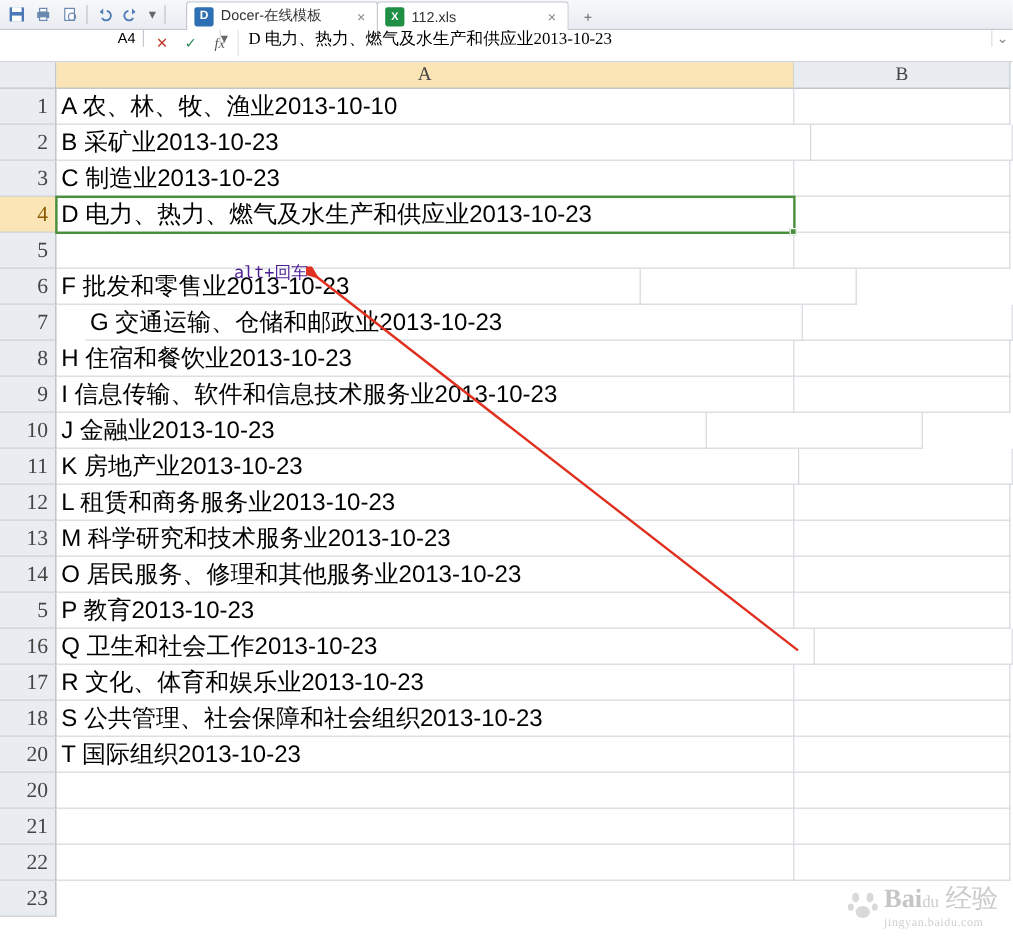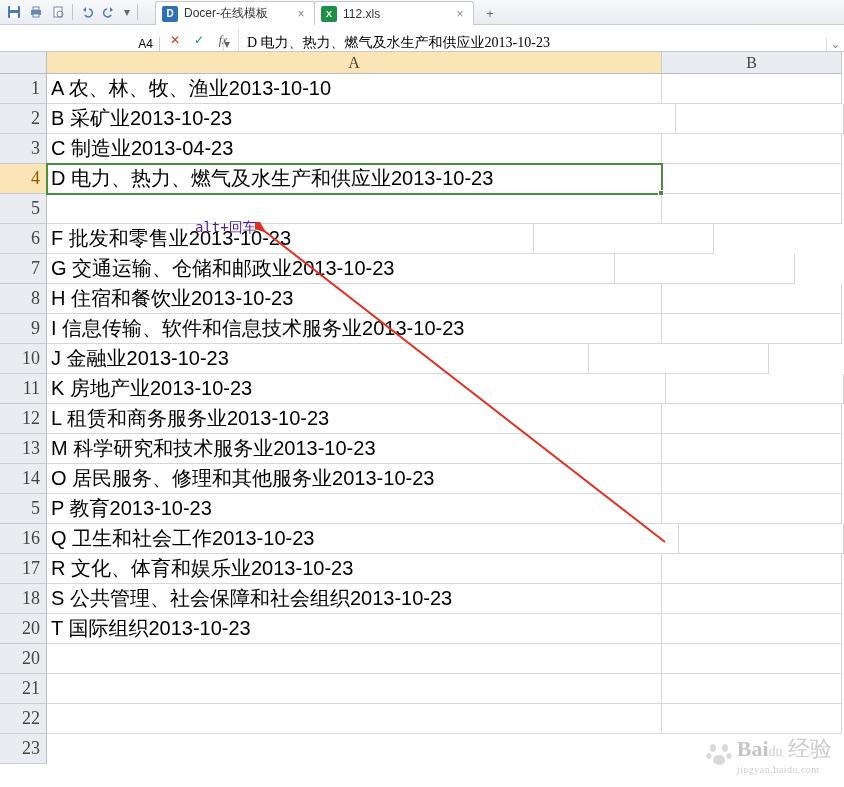--- a/index.html
+++ b/index.html
@@ -11,21 +11,21 @@
 .qat-sep { width: 1px; height: 16px; background: #c0c4cc; margin: 0 2px; }
 
 
 .tabs { height: 26px; background: #f3f4f7; border-bottom: 1px solid #c5c9d0; display: flex; align-items: flex-end; padding-left: 150px; gap: 0; }
 .tab { height: 24px; min-width: 160px; max-width: 180px; background: #fff; border: 1px solid #c5c9d0; border-bottom: none; border-radius: 3px 3px 0 0; display: flex; align-items: center; padding: 0 6px; gap: 6px; font-size: 12px; color: #333; margin-right: -1px; position: relative; }
 .tab-icon { width: 16px; height: 16px; display: flex; align-items: center; justify-content: center; font-size: 10px; }
 .tab-close { margin-left: auto; width: 14px; height: 14px; display: flex; align-items: center; justify-content: center; color: #888; border-radius: 2px; }
 .tab-add { width: 26px; height: 22px; display: flex; align-items: center; justify-content: center; color: #666; margin-left: 4px; }
 
 
-.formula-bar { height: 27px; background: #fff; border-bottom: 1px solid #c5c9d0; display: flex; align-items: flex-end; padding-left: 40px; }
+.formula-bar { height: 27px; background: #fff; border-bottom: 1px solid #c5c9d0; display: flex; align-items: flex-start; }
 .name-box-wrap { width: 120px; display: flex; align-items: center; border-right: 1px solid #c5c9d0; padding-left: 28px; position: relative; }
 .name-box { flex: 1; border: none; outline: none; font-size: 12px; text-align: center; background: transparent; }
 .name-dd { width: 16px; display: flex; align-items: center; justify-content: center; color: #666; border-left: 1px solid #dcdfe4; height: 100%; }
 .fb-btns { display: flex; align-items: center; padding: 0 4px; gap: 2px; border-right: 1px solid #dcdfe4; }
 .fb-btn { width: 22px; height: 22px; display: flex; align-items: center; justify-content: center; color: #666; }
 .fb-btn.cancel { color: #c0392b; }
 .fb-btn.confirm { color: #2e8b57; }
 .fb-btn.fx { font-style: italic; font-family: "Times New Roman"; color: #555; }
 .formula-input { flex: 1; border: none; outline: none; padding: 0 8px; font-size: 14px; font-family: SimSun, serif; }
 .fb-expand { width: 18px; display: flex; align-items: center; justify-content: center; border-left: 1px solid #dcdfe4; color: #888; }
@@ -157,37 +157,37 @@
   <div class="cells" id="cells">
       <div class="row">
         <div class="cell" style="width: 615px;">A 农、林、牧、渔业2013-10-10</div>
         <div class="cell" style="width: 180px;"></div>
       </div>
       <div class="row">
         <div class="cell" style="width: 676px;">B 采矿业2013-10-23</div>
         <div class="cell" style="width: 180px;"></div>
       </div>
       <div class="row">
-        <div class="cell" style="width: 615px;">C 制造业2013-04-23</div>
+        <div class="cell" style="width: 615px;">C 制造业2013-10-23</div>
         <div class="cell" style="width: 180px;"></div>
       </div>
       <div class="row">
         <div class="cell selected" style="width: 615px;">D 电力、热力、燃气及水生产和供应业2013-10-23<div class="fill-handle"></div></div>
         <div class="cell" style="width: 180px;"></div>
       </div>
       <div class="row">
         <div class="cell" style="width: 615px;"></div>
         <div class="cell" style="width: 180px;"></div>
       </div>
       <div class="row">
         <div class="cell" style="width: 487px;">F 批发和零售业2013-10-23</div>
         <div class="cell" style="width: 180px;"></div>
       </div>
       <div class="row">
-        <div class="cell" style="width: 568px;">G 交通运输、仓储和邮政业2013-10-23</div>
+        <div class="cell" style="width: 615px; margin-left: 24px;">G 交通运输、仓储和邮政业2013-10-23</div>
         <div class="cell" style="width: 180px;"></div>
       </div>
       <div class="row">
         <div class="cell" style="width: 615px;">H 住宿和餐饮业2013-10-23</div>
         <div class="cell" style="width: 180px;"></div>
       </div>
       <div class="row">
         <div class="cell" style="width: 615px;">I 信息传输、软件和信息技术服务业2013-10-23</div>
         <div class="cell" style="width: 180px;"></div>
       </div>

